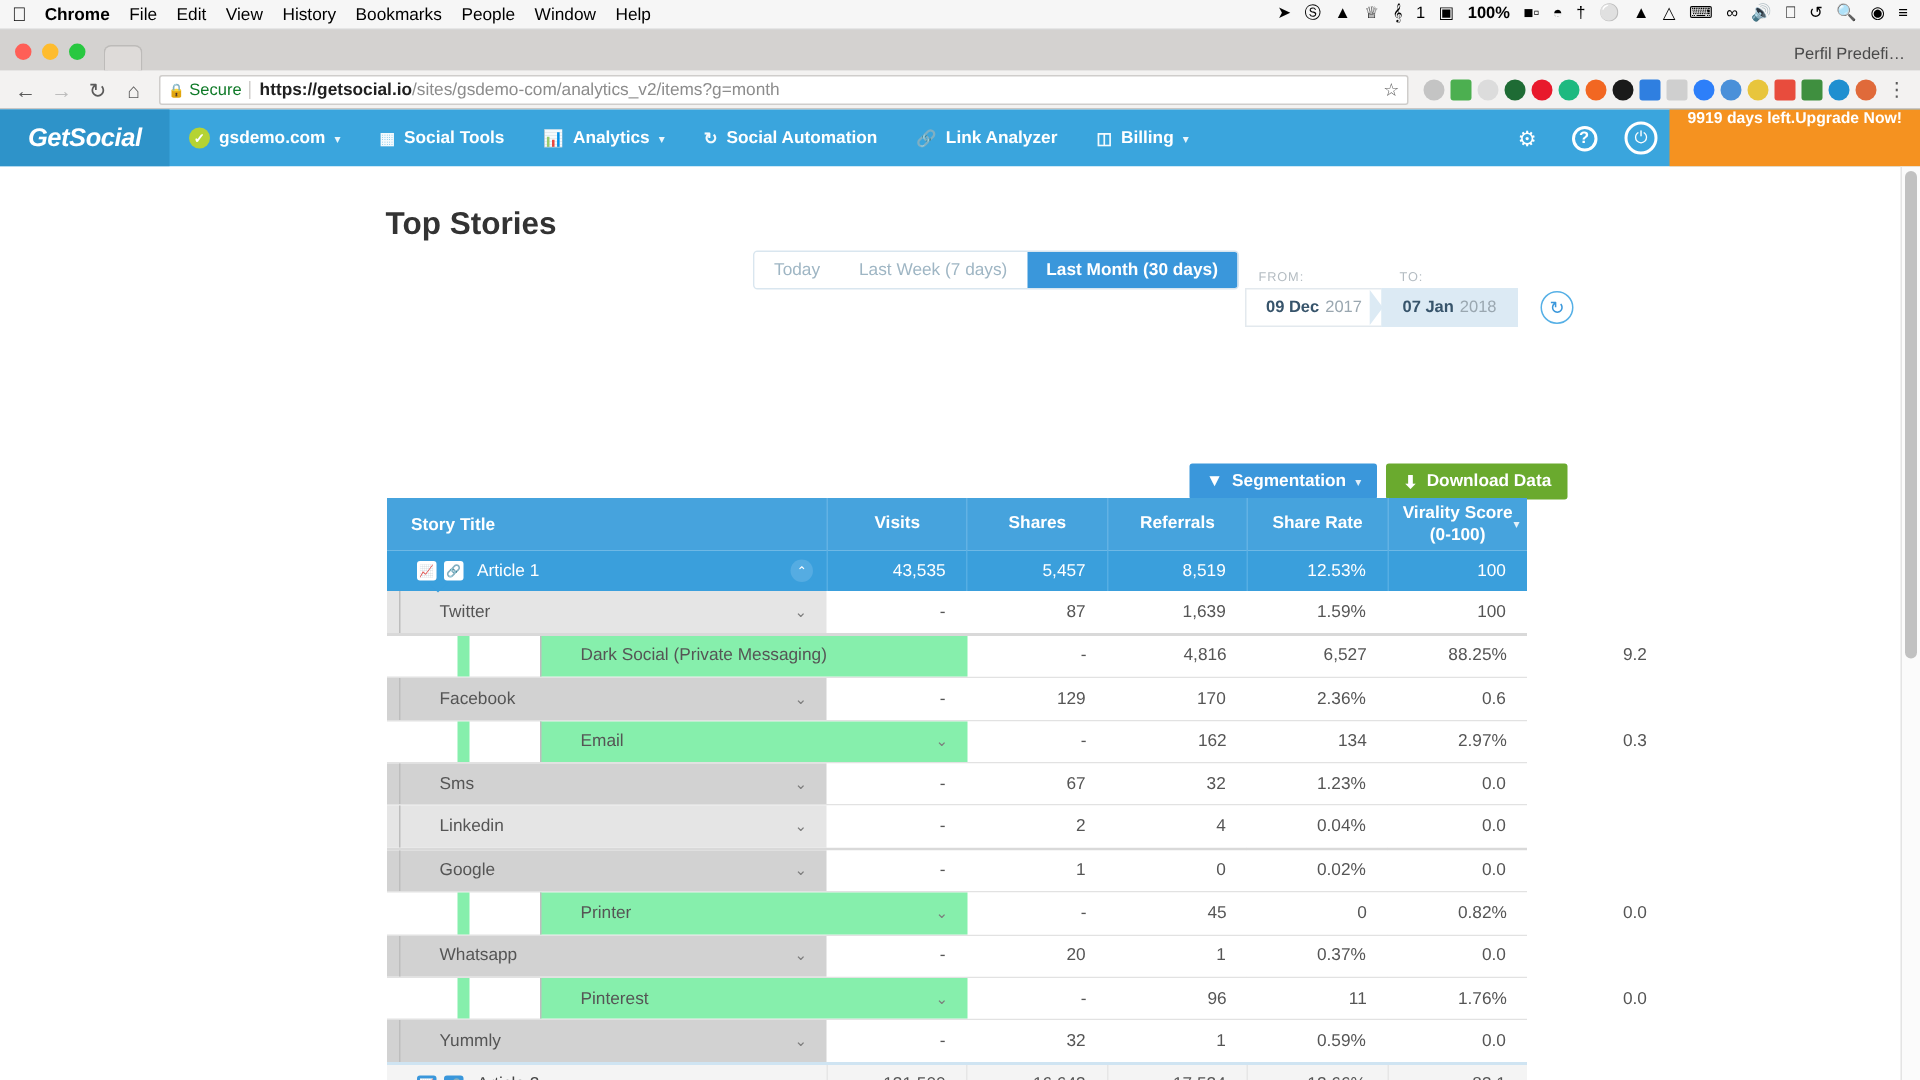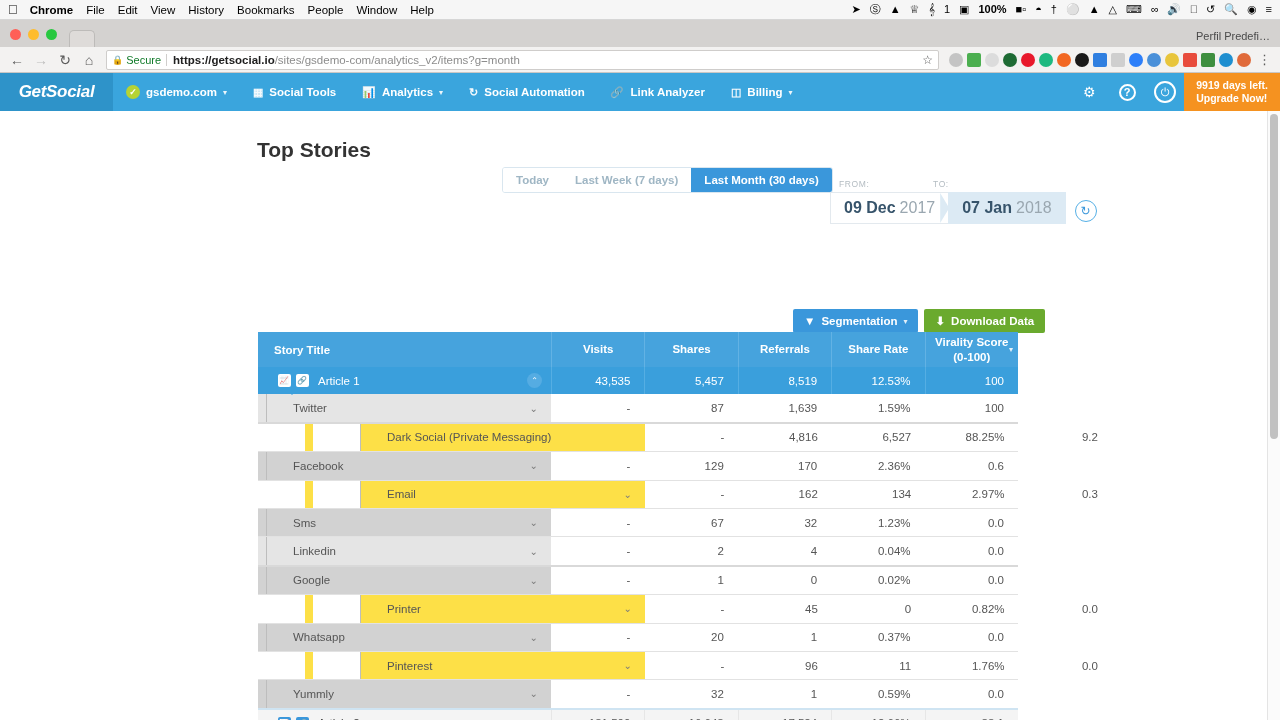--- a/index.html
+++ b/index.html
@@ -116,53 +116,53 @@
   .nav-right { margin-left: auto; display: flex; align-items: stretch; }
   .nav-icon-btn {
     width: 38px; display: flex; align-items: center; justify-content: center;
     font-size: 14px; cursor: pointer;
   }
   .power-btn {
     width: 22px; height: 22px; border: 2px solid #fff; border-radius: 50%;
     display: flex; align-items: center; justify-content: center; font-size: 11px;
   }
   .upgrade {
-    background: #f59220; display: flex; flex-direction: column;
+    background: #f59220; display: flex; flex-direction: row;
     justify-content: center; padding: 0 12px;
     font-size: 10.5px; font-weight: bold; line-height: 1.25; text-align: left;
     cursor: pointer;
   }
 
   
   .page { position: relative; height: 613px; background: #fff; overflow: hidden; }
   .page-title {
     position: absolute; left: 257px; top: 27px;
     font-size: 21px; font-weight: bold; color: #333;
   }
 
   .rangebar {
     position: absolute; left: 502px; top: 56px;
     display: flex; border: 1px solid #d9e6ef; border-radius: 3px; overflow: hidden;
     background: #fff;
   }
   .range-btn {
     padding: 6px 13px; font-size: 11.5px; color: #9fb6c4; cursor: pointer;
-    white-space: nowrap; background: #fff; font-weight: bold;
+    white-space: nowrap; background: #fff;
   }
   .range-btn.active { background: #3a97db; color: #fff; font-weight: bold; }
 
   .daterange { position: absolute; left: 830px; top: 32px; display: flex; align-items: flex-end; }
   .dr-col { position: relative; margin-top: 36px; }
   .dr-label {
     font-size: 8.5px; color: #b4bcc2; letter-spacing: .6px;
     margin-bottom: 3px; padding-left: 9px;
   }
   .dr-fields { display: flex; }
   .dr-from, .dr-to {
-    font-size: 16px; padding: 6px 13px; color: #9aa7b0;
+    font-size: 11px; padding: 6px 13px; color: #9aa7b0;
     display: flex; align-items: center; gap: 4px; white-space: nowrap;
   }
   .dr-from { background: #fff; border: 1px solid #e3e9ee; border-right: none; }
   .dr-to { background: #dceaf4; border: 1px solid #dceaf4; position: relative; }
   .dr-to::before {
     content: ""; position: absolute; left: -9px; top: 0; bottom: 0; width: 9px;
     background: #dceaf4;
     clip-path: polygon(0 0, 100% 50%, 0 100%);
   }
   .dr-strong { font-weight: bold; color: #37546b; }
@@ -240,21 +240,21 @@
     width: 285px; flex: 0 0 285px; display: flex; align-items: center;
     padding-left: 26px; color: #555; border-left: 1px solid #bdbdbd;
     position: relative;
   }
   .chan-caret { margin-left: auto; margin-right: 13px; font-size: 10px; color: #7b7b7b; }
   .row-chan .cell-num {
     width: 93.4px; flex: 0 0 93.4px; display: flex; align-items: center;
     justify-content: flex-end; padding-right: 14px; color: #555; background: #fff;
   }
   .row-chan.shade .chan-gutter, .row-chan.shade .chan-name { background: #e5e5e5; }
-  .row-chan.light .chan-gutter, .row-chan.light .chan-name { background: #fde047; margin-left: 47px; }
+  .row-chan.light .chan-gutter, .row-chan.light .chan-name { background: #86efac; margin-left: 47px; }
   .row-chan.shade2 .chan-gutter, .row-chan.shade2 .chan-name { background: #d2d2d2; }
   .chan-sep { height: 1px; background: #e2e2e2; }
   .chan-sep-strong { height: 2px; background: #d9d9d9; }
   .pointer-up {
     position: absolute; left: 18px; top: -6px;
     width: 0; height: 0; border-left: 7px solid transparent;
     border-right: 7px solid transparent; border-top: 7px solid #3a9fdc;
   }
   .chan-block-end { height: 2px; background: #cfe4f2; }
 

